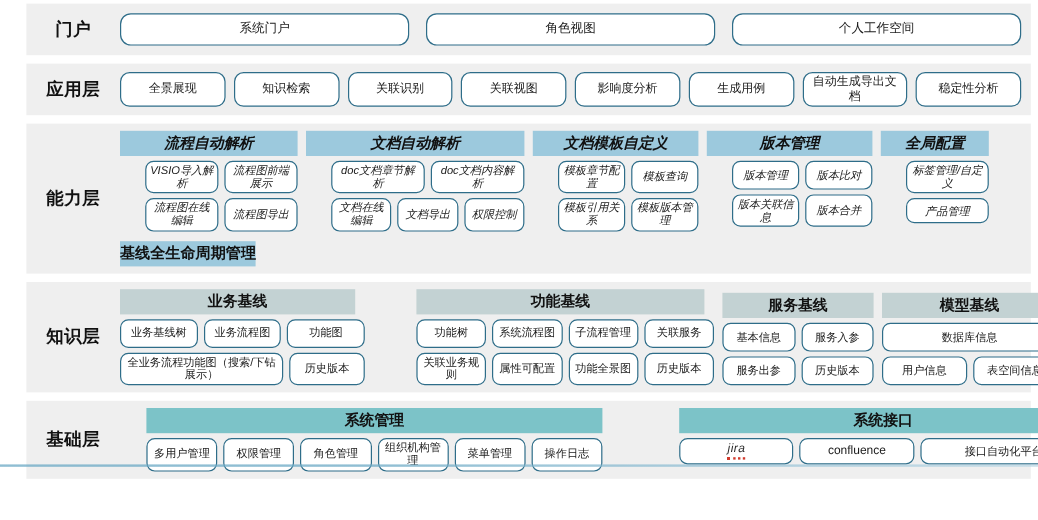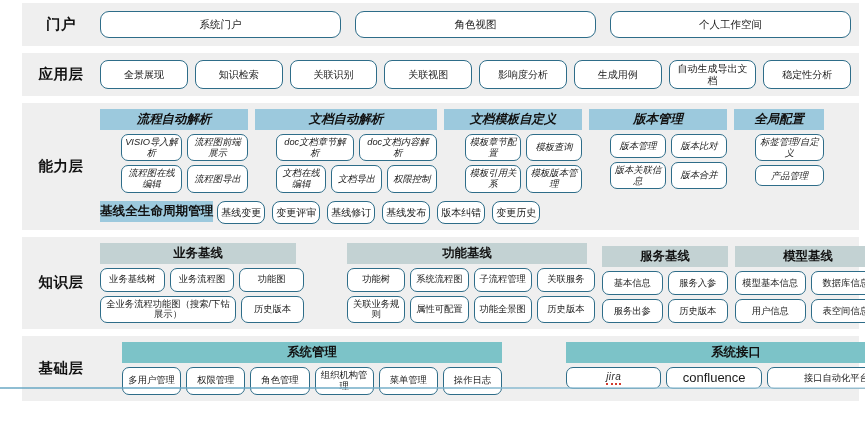--- a/index.html
+++ b/index.html
@@ -212,28 +212,20 @@
           </div>
           <div class="cap-rowline">
             <div class="pill">产品管理</div>
           </div>
         </div>
 
       </div>
 
       <div class="baseline-block">
         <div class="ghead blue wide">基线全生命周期管理</div>
-        <div class="baseline-strip">
-          <div class="pill">基线变更</div>
-          <div class="pill">变更评审</div>
-          <div class="pill">基线修订</div>
-          <div class="pill">基线发布</div>
-          <div class="pill">版本纠错</div>
-          <div class="pill">变更历史</div>
-        </div>
       </div>
 
     </div>
   </div>
 
   <div class="row">
     <div class="row-label">知识层</div>
     <div class="row-body">
       <div class="know-groups">
 
@@ -274,21 +266,20 @@
           </div>
           <div class="know-rowline">
             <div class="pill tall">服务出参</div>
             <div class="pill tall">历史版本</div>
           </div>
         </div>
 
         <div class="know-col k-w4">
           <div class="ghead gray">模型基线</div>
           <div class="know-rowline">
-            <div class="pill tall">模型基本信息</div>
             <div class="pill tall">数据库信息</div>
           </div>
           <div class="know-rowline">
             <div class="pill tall">用户信息</div>
             <div class="pill tall">表空间信息</div>
           </div>
         </div>
 
       </div>
     </div>
@@ -310,21 +301,21 @@
             <div class="pill">操作日志</div>
           </div>
         </div>
 
         <div class="base-col b-w2">
           <div class="ghead teal">系统接口</div>
           <div class="base-rowline">
             <div class="pill">
               <span class="jira-word">jira</span>
             </div>
-            <div class="pill" style="font-size:13px;">confluence</div>
+            <div class="pill" style="font-size:10px;">confluence</div>
             <div class="pill" style="flex:1.5 1 0">接口自动化平台</div>
           </div>
         </div>
 
       </div>
     </div>
   </div>
 
   <div class="bottom-rule"></div>
 </div>

